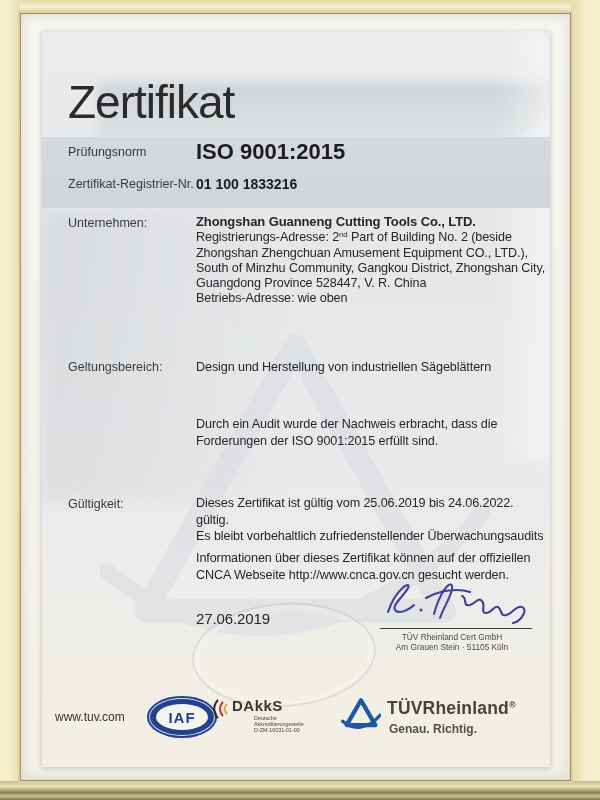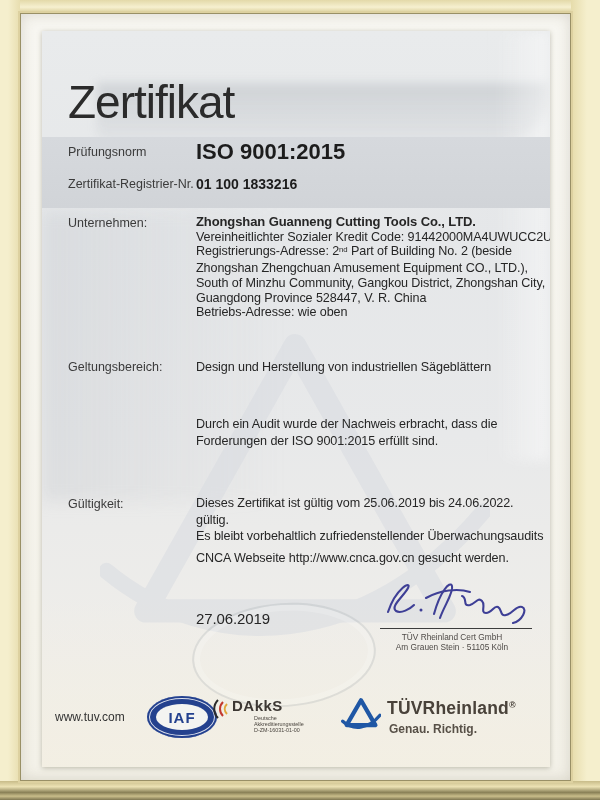--- a/index.html
+++ b/index.html
@@ -101,21 +101,20 @@
 
       <div class="band"></div>
       <div class="abs lbl" style="left:26px;top:114px;">Prüfungsnorm</div>
       <div class="abs val-bold" style="left:154px;top:108px;font-size:22px;">ISO 9001:2015</div>
       <div class="abs lbl" style="left:26px;top:146px;">Zertifikat-Registrier-Nr.</div>
       <div class="abs val-bold" style="left:154px;top:145px;font-size:14px;">01 100 1833216</div>
 
       <div class="abs lbl" style="left:26px;top:185px;">Unternehmen:</div>
       <div class="abs" style="left:154px;top:184px;">
         <div class="body-txt lh" style="font-weight:bold;font-size:13px;">Zhongshan Guanneng Cutting Tools Co., LTD.</div>
-        <div class="body-txt lh">Vereinheitlichter Sozialer Kredit Code: 91442000MA4UWUCC2U</div>
         <div class="body-txt lh"><span>Registrierungs-Adresse: 2</span><span class="sup">nd</span><span> Part of Building No. 2 (beside</span></div>
         <div class="body-txt lh">Zhongshan Zhengchuan Amusement Equipment CO., LTD.),</div>
         <div class="body-txt lh">South of Minzhu Community, Gangkou District, Zhongshan City,</div>
         <div class="body-txt lh">Guangdong Province 528447, V. R. China</div>
         <div class="body-txt lh">Betriebs-Adresse: wie oben</div>
       </div>
 
       <div class="abs lbl" style="left:26px;top:329px;">Geltungsbereich:</div>
       <div class="abs body-txt" style="left:154px;top:329px;">Design und Herstellung von industriellen Sägeblättern</div>
 
@@ -125,20 +124,21 @@
       </div>
 
       <div class="abs lbl" style="left:26px;top:466px;">Gültigkeit:</div>
       <div class="abs" style="left:154px;top:464px;">
         <div class="body-txt lh2">Dieses Zertifikat ist gültig vom 25.06.2019 bis 24.06.2022.</div>
         <div class="body-txt lh2">gültig.</div>
         <div class="body-txt lh2">Es bleibt vorbehaltlich zufriedenstellender Überwachungsaudits</div>
       </div>
 
       <div class="abs" style="left:154px;top:519px;">
+        <div class="body-txt lh2">Informationen über dieses Zertifikat können auf der offiziellen</div>
         <div class="body-txt lh2">CNCA Webseite http://www.cnca.gov.cn gesucht werden.</div>
       </div>
 
       <div class="abs body-txt" style="left:154px;top:579px;font-size:15px;">27.06.2019</div>
 
       <svg class="abs" style="left:330px;top:545px;width:170px;height:52px;" viewBox="0 0 170 52">
         <g fill="none" stroke="#3e3f96" stroke-width="2.1" stroke-linecap="round">
           <path d="M16 36 C 24 12, 40 4, 36 12 C 32 20, 18 30, 24 35 C 29 38, 38 33, 42 29"></path>
           <circle cx="49" cy="34" r="1.5" fill="#3e3f96" stroke="none"></circle>
           <path d="M62 38 C 68 16, 78 4, 80 10 C 82 16, 72 30, 68 42"></path>

